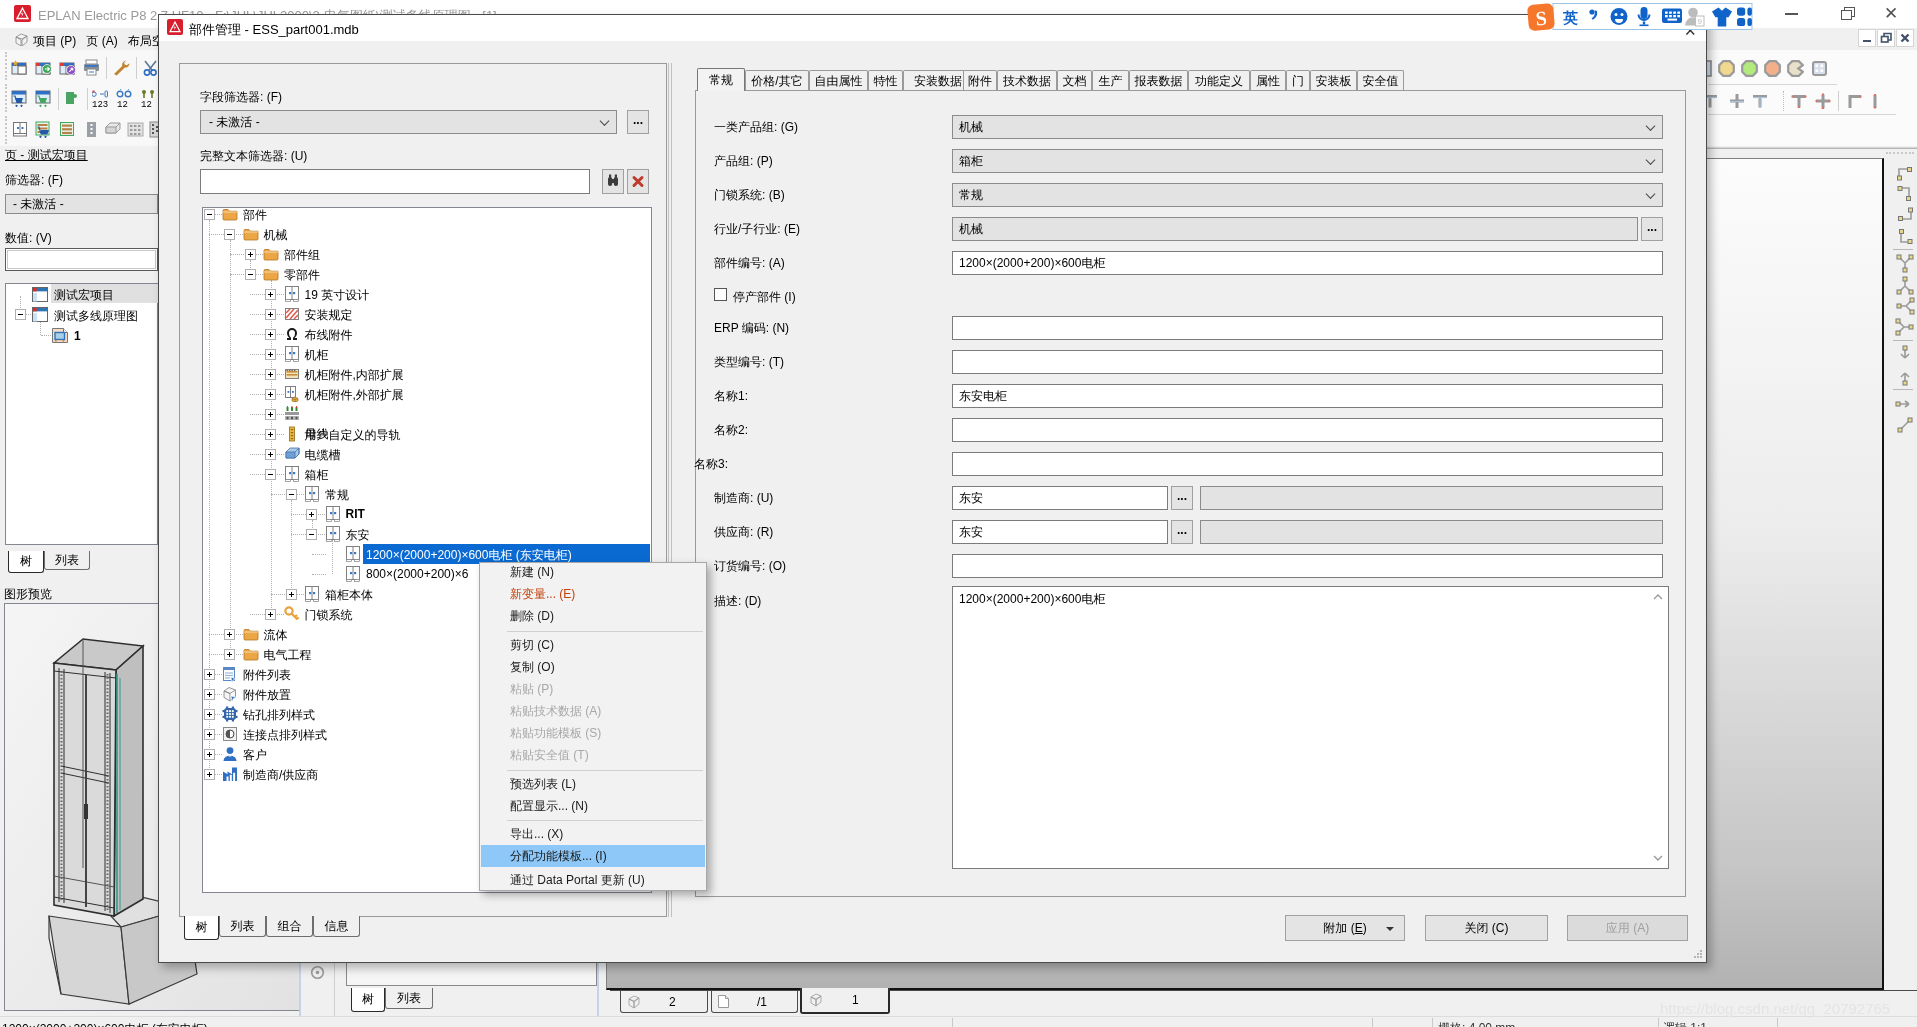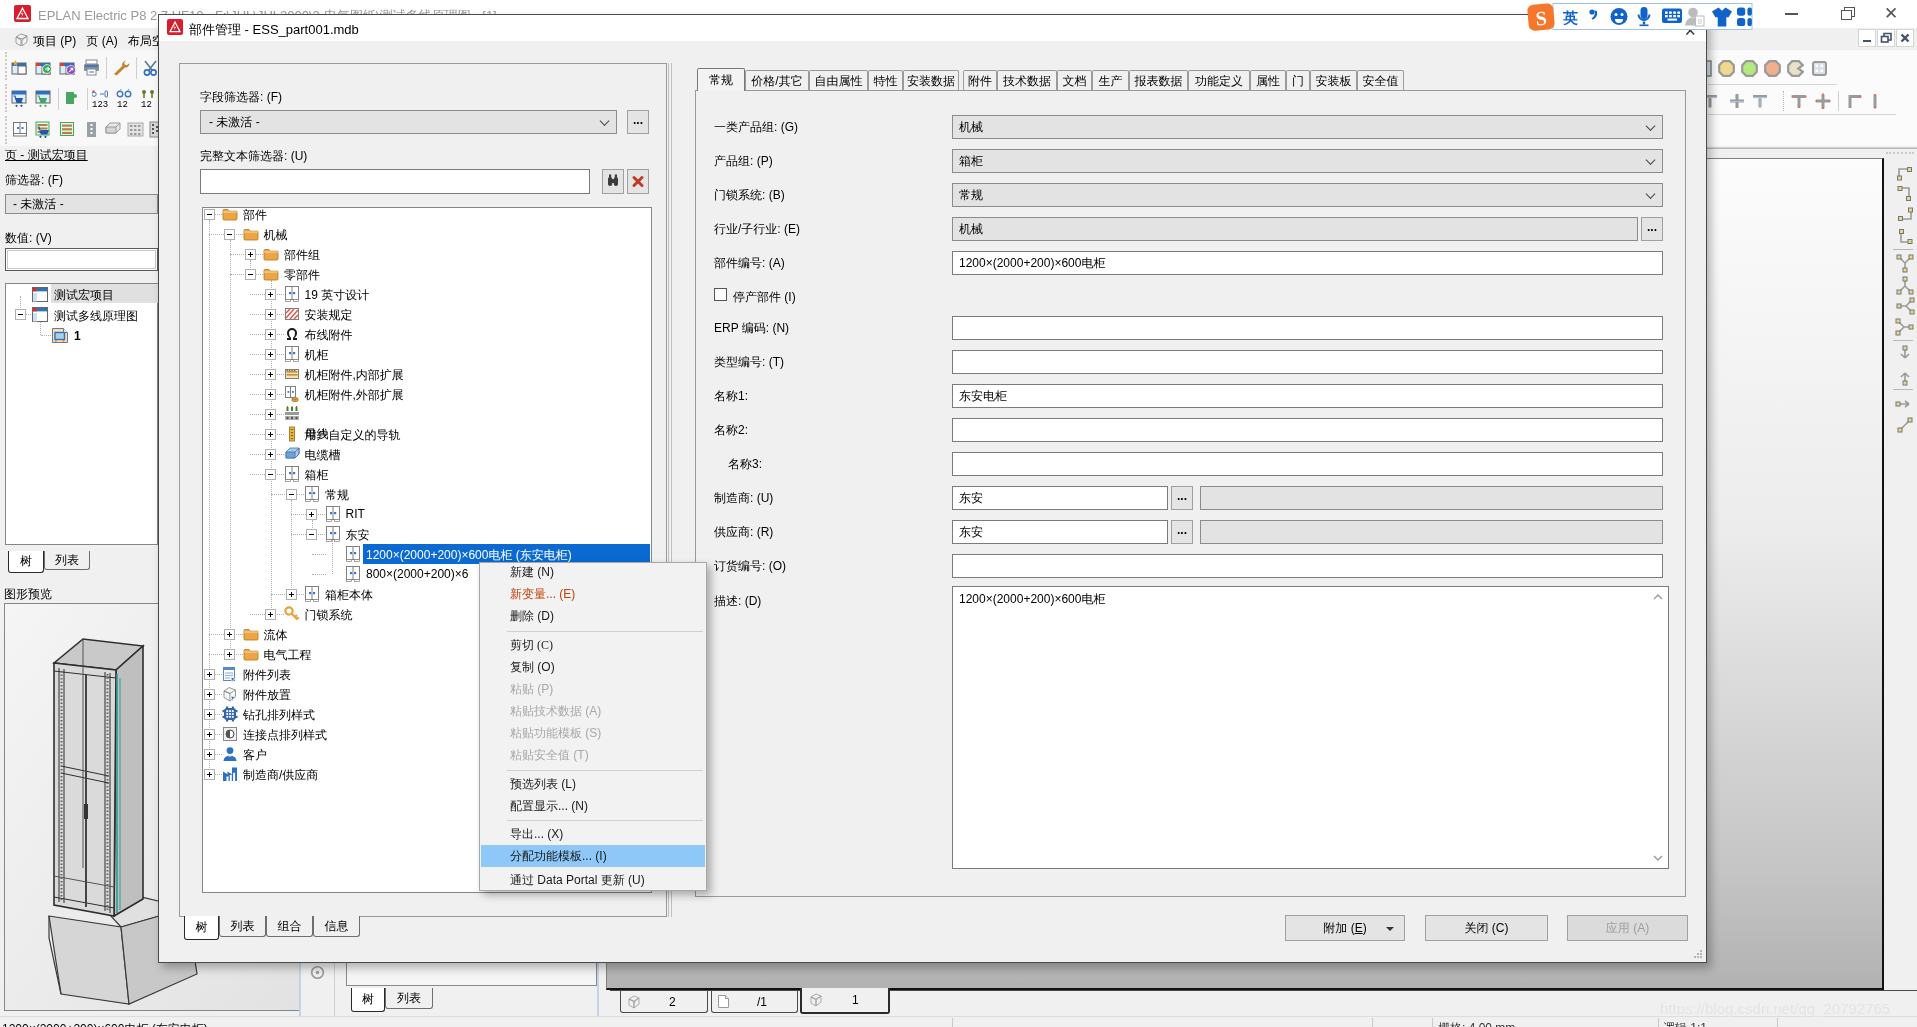--- a/index.html
+++ b/index.html
@@ -872,21 +872,21 @@
 <div class="a" style="left:324.5px;top:506px;width:16px;height:16px;">
     <svg width="16" height="16" viewBox="0 0 16 16">
       <rect x="1.5" y="0.5" width="13" height="13" fill="#fff" stroke="#808080"></rect>
       <line x1="8" y1="0.5" x2="8" y2="13.5" stroke="#808080"></line>
       <rect x="5" y="6" width="2.2" height="2.2" fill="#3c79c4"></rect>
       <rect x="9" y="6" width="2.2" height="2.2" fill="#3c79c4"></rect>
       <rect x="1.5" y="13.5" width="5" height="2" fill="#fff" stroke="#808080" stroke-width="0.7"></rect>
       <rect x="9.5" y="13.5" width="5" height="2" fill="#fff" stroke="#808080" stroke-width="0.7"></rect>
     </svg>
   </div>
-<div class="tb" style="left:345.5px;top:506.5px;">RIT</div>
+<div class="tb" style="left:345.5px;top:506.5px;font-weight:bold;">RIT</div>
 <div class="hl" style="left:291px;top:534px;width:14.5px;"></div>
 <div class="exp" style="left:306.0px;top:528.5px;">
     <i></i>
   </div>
 <div class="hl" style="left:317.5px;top:534px;width:7px;"></div>
 <div class="a" style="left:324.5px;top:526px;width:16px;height:16px;">
     <svg width="16" height="16" viewBox="0 0 16 16">
       <rect x="1.5" y="0.5" width="13" height="13" fill="#fff" stroke="#808080"></rect>
       <line x1="8" y1="0.5" x2="8" y2="13.5" stroke="#808080"></line>
       <rect x="5" y="6" width="2.2" height="2.2" fill="#3c79c4"></rect>
@@ -1084,21 +1084,21 @@
 <div class="tabB" style="left:184px;top:916px;width:33px;height:23px;line-height:23px;background:#fff;border-color:#2a2a2a;">树</div>
 <div class="tabB" style="left:219px;top:916px;width:45px;height:20px;line-height:20px;">列表</div>
 <div class="tabB" style="left:266px;top:916px;width:45px;height:20px;line-height:20px;">组合</div>
 <div class="tabB" style="left:313px;top:916px;width:45px;height:20px;line-height:20px;">信息</div>
 <div class="a" style="left:668px;top:63px;width:1px;height:854px;background:#c0c0c0;"></div>
 <div class="a" style="left:671px;top:63px;width:1px;height:854px;background:#c0c0c0;"></div>
 <div class="tabT" style="left:697px;top:68px;width:48px;height:23px;line-height:23px;border-color:#777;background:#f3f3f3;z-index:2;">常规</div>
 <div class="tabT" style="left:745px;top:70px;width:64px;height:21px;line-height:20px;border-color:#9a9a9a;">价格/其它</div>
 <div class="tabT" style="left:809px;top:70px;width:59px;height:21px;line-height:20px;border-color:#9a9a9a;">自由属性</div>
 <div class="tabT" style="left:868px;top:70px;width:35px;height:21px;line-height:20px;border-color:#9a9a9a;">特性</div>
-<div class="tabT" style="left:903px;top:70px;width:56px;height:21px;line-height:20px;border-color:#9a9a9a;">安装数据</div>
+<div class="tabT" style="left:903px;top:70px;width:70px;height:21px;line-height:20px;border-color:#9a9a9a;">安装数据</div>
 <div class="tabT" style="left:963px;top:70px;width:34px;height:21px;line-height:20px;border-color:#9a9a9a;">附件</div>
 <div class="tabT" style="left:997px;top:70px;width:60px;height:21px;line-height:20px;border-color:#9a9a9a;">技术数据</div>
 <div class="tabT" style="left:1057px;top:70px;width:35px;height:21px;line-height:20px;border-color:#9a9a9a;">文档</div>
 <div class="tabT" style="left:1092px;top:70px;width:37px;height:21px;line-height:20px;border-color:#9a9a9a;">生产</div>
 <div class="tabT" style="left:1129px;top:70px;width:59px;height:21px;line-height:20px;border-color:#9a9a9a;">报表数据</div>
 <div class="tabT" style="left:1188px;top:70px;width:62px;height:21px;line-height:20px;border-color:#9a9a9a;">功能定义</div>
 <div class="tabT" style="left:1250px;top:70px;width:36px;height:21px;line-height:20px;border-color:#9a9a9a;">属性</div>
 <div class="tabT" style="left:1286px;top:70px;width:24px;height:21px;line-height:20px;border-color:#9a9a9a;">门</div>
 <div class="tabT" style="left:1310px;top:70px;width:47px;height:21px;line-height:20px;border-color:#9a9a9a;">安装板</div>
 <div class="tabT" style="left:1357px;top:70px;width:47px;height:21px;line-height:20px;border-color:#9a9a9a;">安全值</div>
@@ -1117,21 +1117,21 @@
 <div class="a" style="left:714px;top:288px;width:13px;height:13px;background:#fff;border:1px solid #555;box-sizing:border-box;"></div>
 <div class="tb" style="left:733px;top:289px;">停产部件 (I)</div>
 <div class="tb" style="left:714px;top:320px;">ERP 编码: (N)</div>
 <div class="inp" style="left:952px;top:316px;width:711px;height:24px;line-height:22px;padding-left:6px;box-sizing:border-box;"></div>
 <div class="tb" style="left:714px;top:354px;">类型编号: (T)</div>
 <div class="inp" style="left:952px;top:350px;width:711px;height:24px;line-height:22px;padding-left:6px;box-sizing:border-box;"></div>
 <div class="tb" style="left:714px;top:388px;">名称1:</div>
 <div class="inp" style="left:952px;top:384px;width:711px;height:24px;line-height:22px;padding-left:6px;box-sizing:border-box;">东安电柜</div>
 <div class="tb" style="left:714px;top:422px;">名称2:</div>
 <div class="inp" style="left:952px;top:418px;width:711px;height:24px;line-height:22px;padding-left:6px;box-sizing:border-box;"></div>
-<div class="tb" style="left:728px;top:456px;">名称3:</div>
+<div class="tb" style="left:694px;top:456px;">名称3:</div>
 <div class="inp" style="left:952px;top:452px;width:711px;height:24px;line-height:22px;padding-left:6px;box-sizing:border-box;"></div>
 <div class="tb" style="left:714px;top:490px;">制造商: (U)</div>
 <div class="inp" style="left:952px;top:486px;width:216px;height:24px;line-height:22px;padding-left:6px;">东安</div>
 <div class="btn" style="left:1171px;top:486px;width:22px;height:24px;line-height:18px;font-weight:bold;">...</div>
 <div class="combo" style="left:1200px;top:486px;width:463px;height:24px;"></div>
 <div class="tb" style="left:714px;top:524px;">供应商: (R)</div>
 <div class="inp" style="left:952px;top:520px;width:216px;height:24px;line-height:22px;padding-left:6px;">东安</div>
 <div class="btn" style="left:1171px;top:520px;width:22px;height:24px;line-height:18px;font-weight:bold;">...</div>
 <div class="combo" style="left:1200px;top:520px;width:463px;height:24px;"></div>
 <div class="tb" style="left:714px;top:558px;">订货编号: (O)</div>
@@ -1161,21 +1161,21 @@
         <rect x="3" y="6" width="2" height="2"></rect>
         <rect x="6" y="6" width="2" height="2"></rect>
       </g>
     </svg>
   </div>
 <div class="a" style="left:479px;top:562px;width:228px;height:329px;background:#f2f2f2;border:1px solid #a8a8a8;box-sizing:border-box;box-shadow:4px 4px 8px rgba(0,0,0,0.3);"></div>
 <div class="tb" style="left:510px;top:564px;color:#1a1a1a;">新建 (N)</div>
 <div class="tb" style="left:510px;top:586px;color:#c2410c;">新变量... (E)</div>
 <div class="tb" style="left:510px;top:608px;color:#1a1a1a;">删除 (D)</div>
 <div class="a" style="left:507px;top:631px;width:196px;height:1px;background:#d0d0d0;"></div>
-<div class="tb" style="left:510px;top:637px;color:#1a1a1a;font-family:Liberation Serif, serif;">剪切 (C)</div>
+<div class="tb" style="left:510px;top:637px;color:#1a1a1a;">剪切 (C)</div>
 <div class="tb" style="left:510px;top:659px;color:#1a1a1a;">复制 (O)</div>
 <div class="tb" style="left:510px;top:681px;color:#a8a8a8;">粘贴 (P)</div>
 <div class="tb" style="left:510px;top:703px;color:#a8a8a8;">粘贴技术数据 (A)</div>
 <div class="tb" style="left:510px;top:725px;color:#a8a8a8;">粘贴功能模板 (S)</div>
 <div class="tb" style="left:510px;top:747px;color:#a8a8a8;">粘贴安全值 (T)</div>
 <div class="a" style="left:507px;top:770px;width:196px;height:1px;background:#d0d0d0;"></div>
 <div class="tb" style="left:510px;top:776px;color:#1a1a1a;">预选列表 (L)</div>
 <div class="tb" style="left:510px;top:798px;color:#1a1a1a;">配置显示... (N)</div>
 <div class="a" style="left:507px;top:820px;width:196px;height:1px;background:#d0d0d0;"></div>
 <div class="tb" style="left:510px;top:826px;color:#1a1a1a;">导出... (X)</div>

